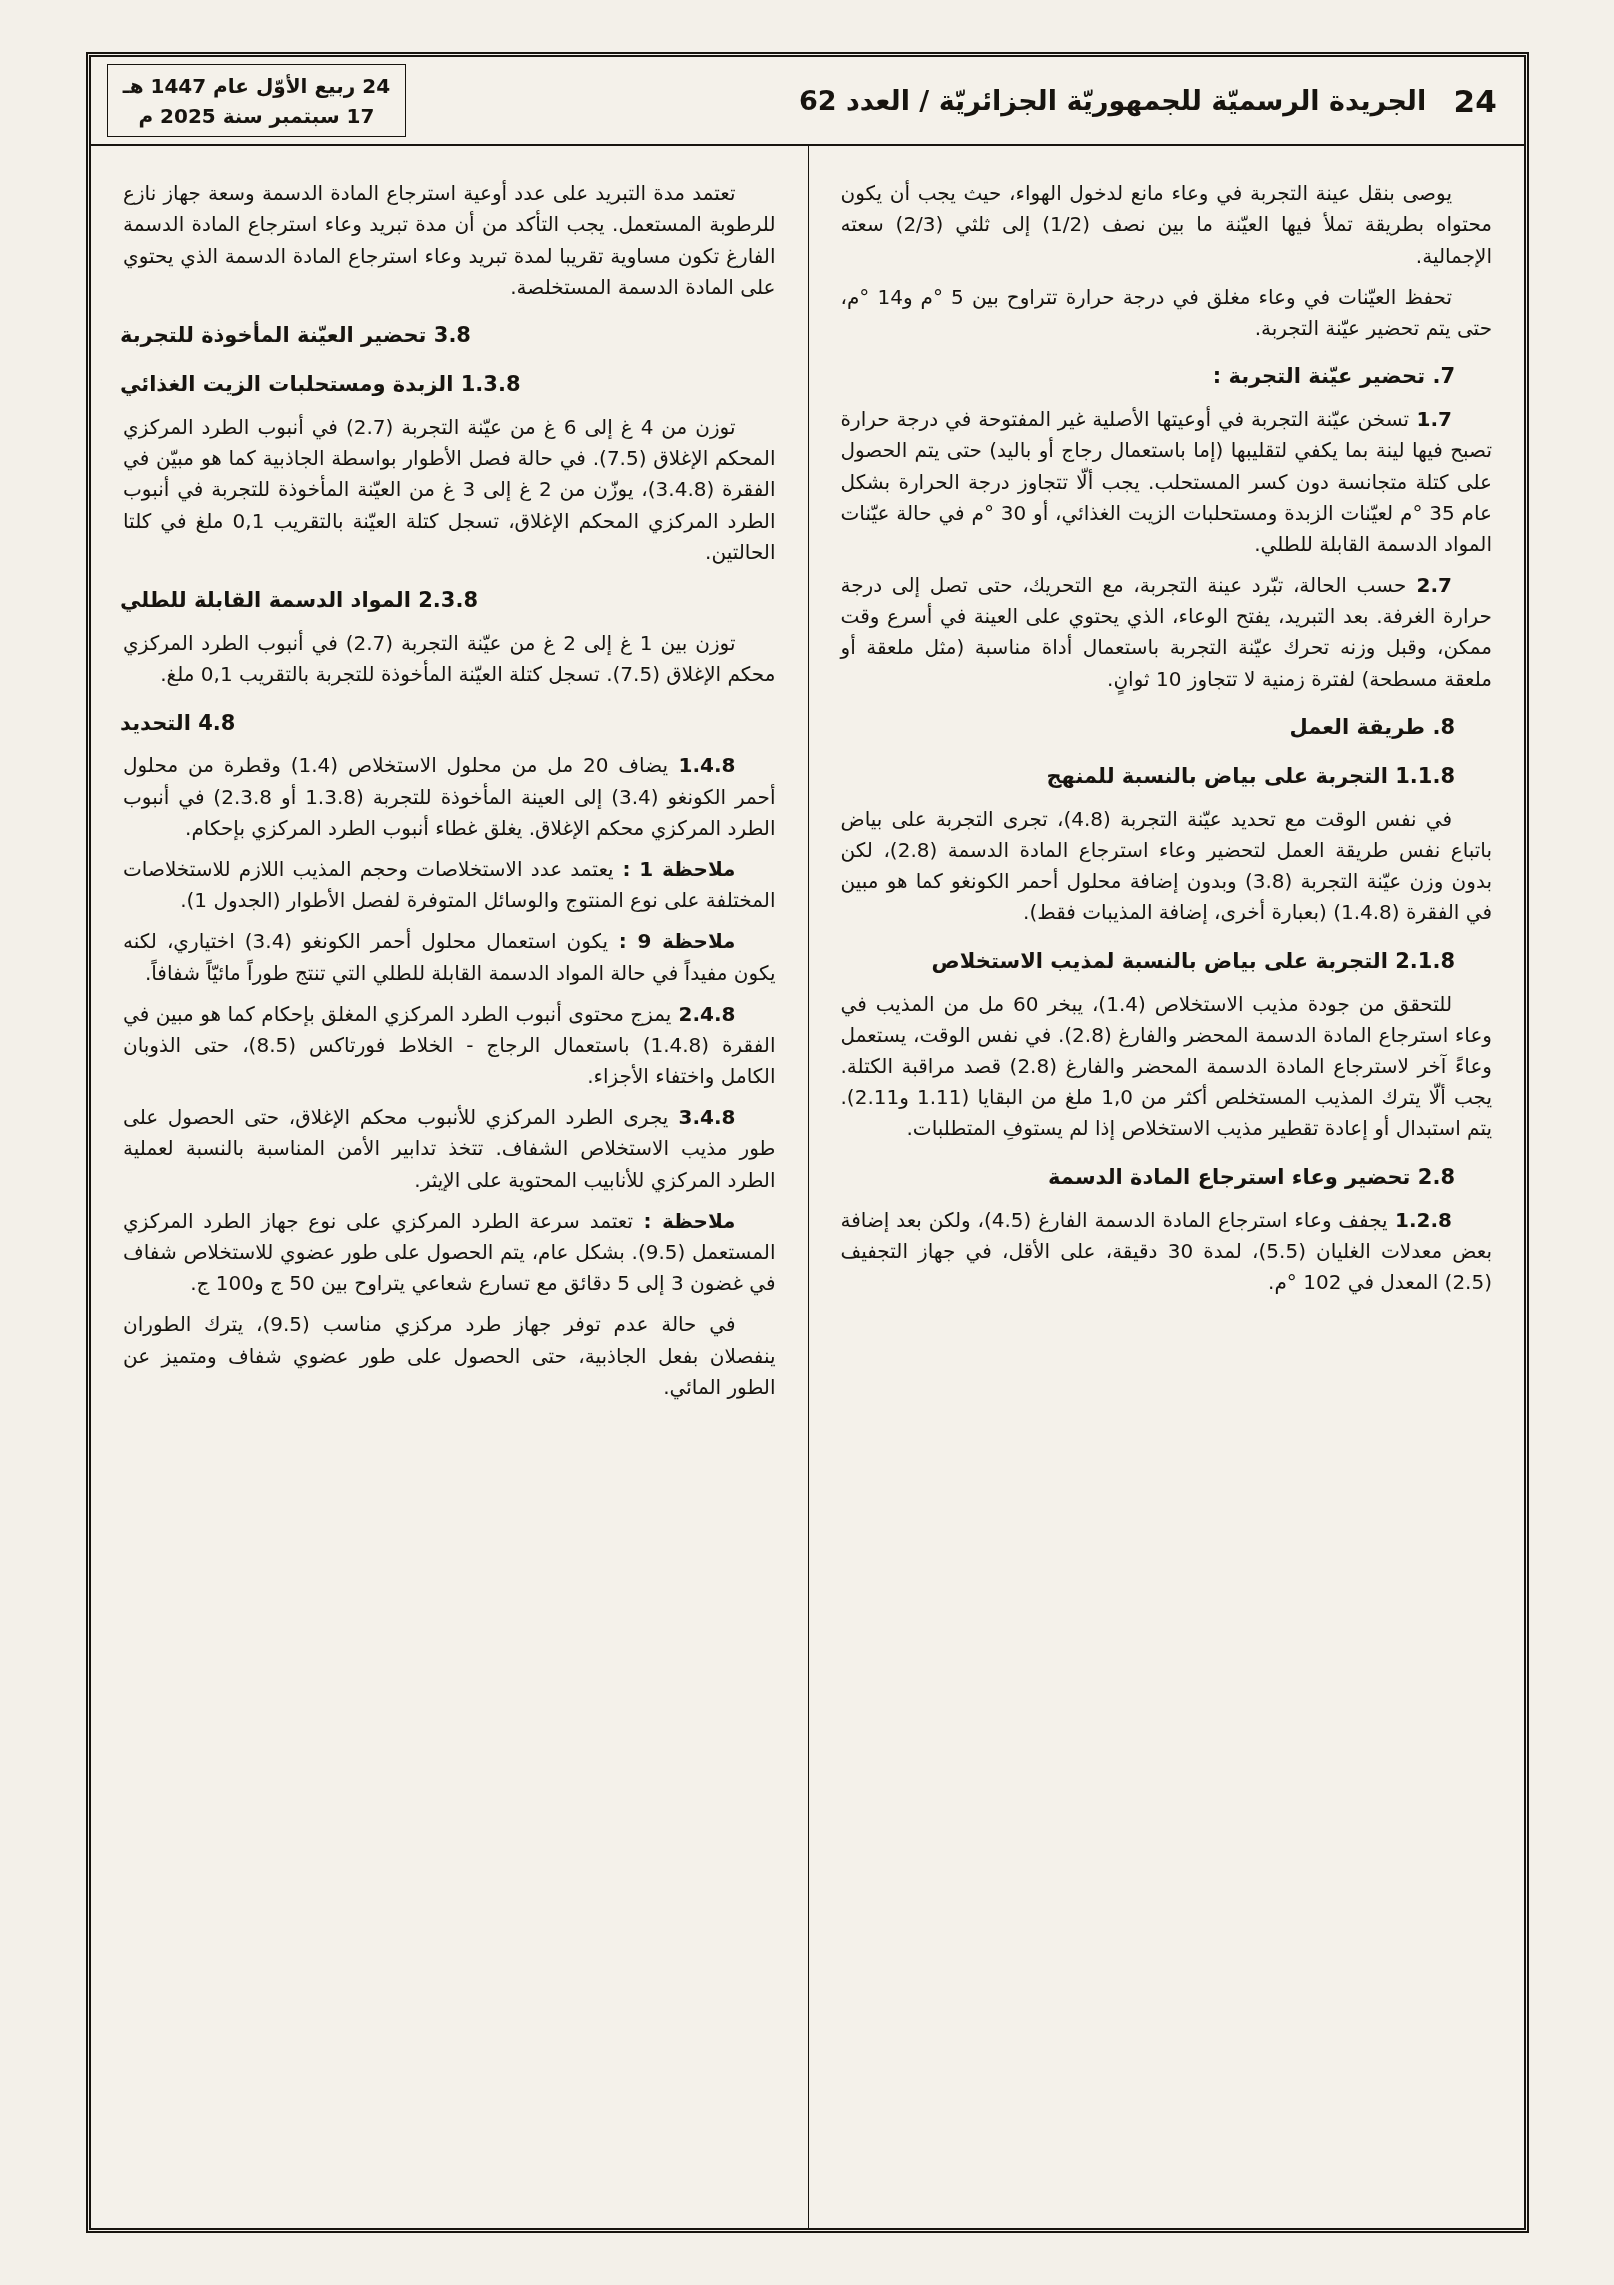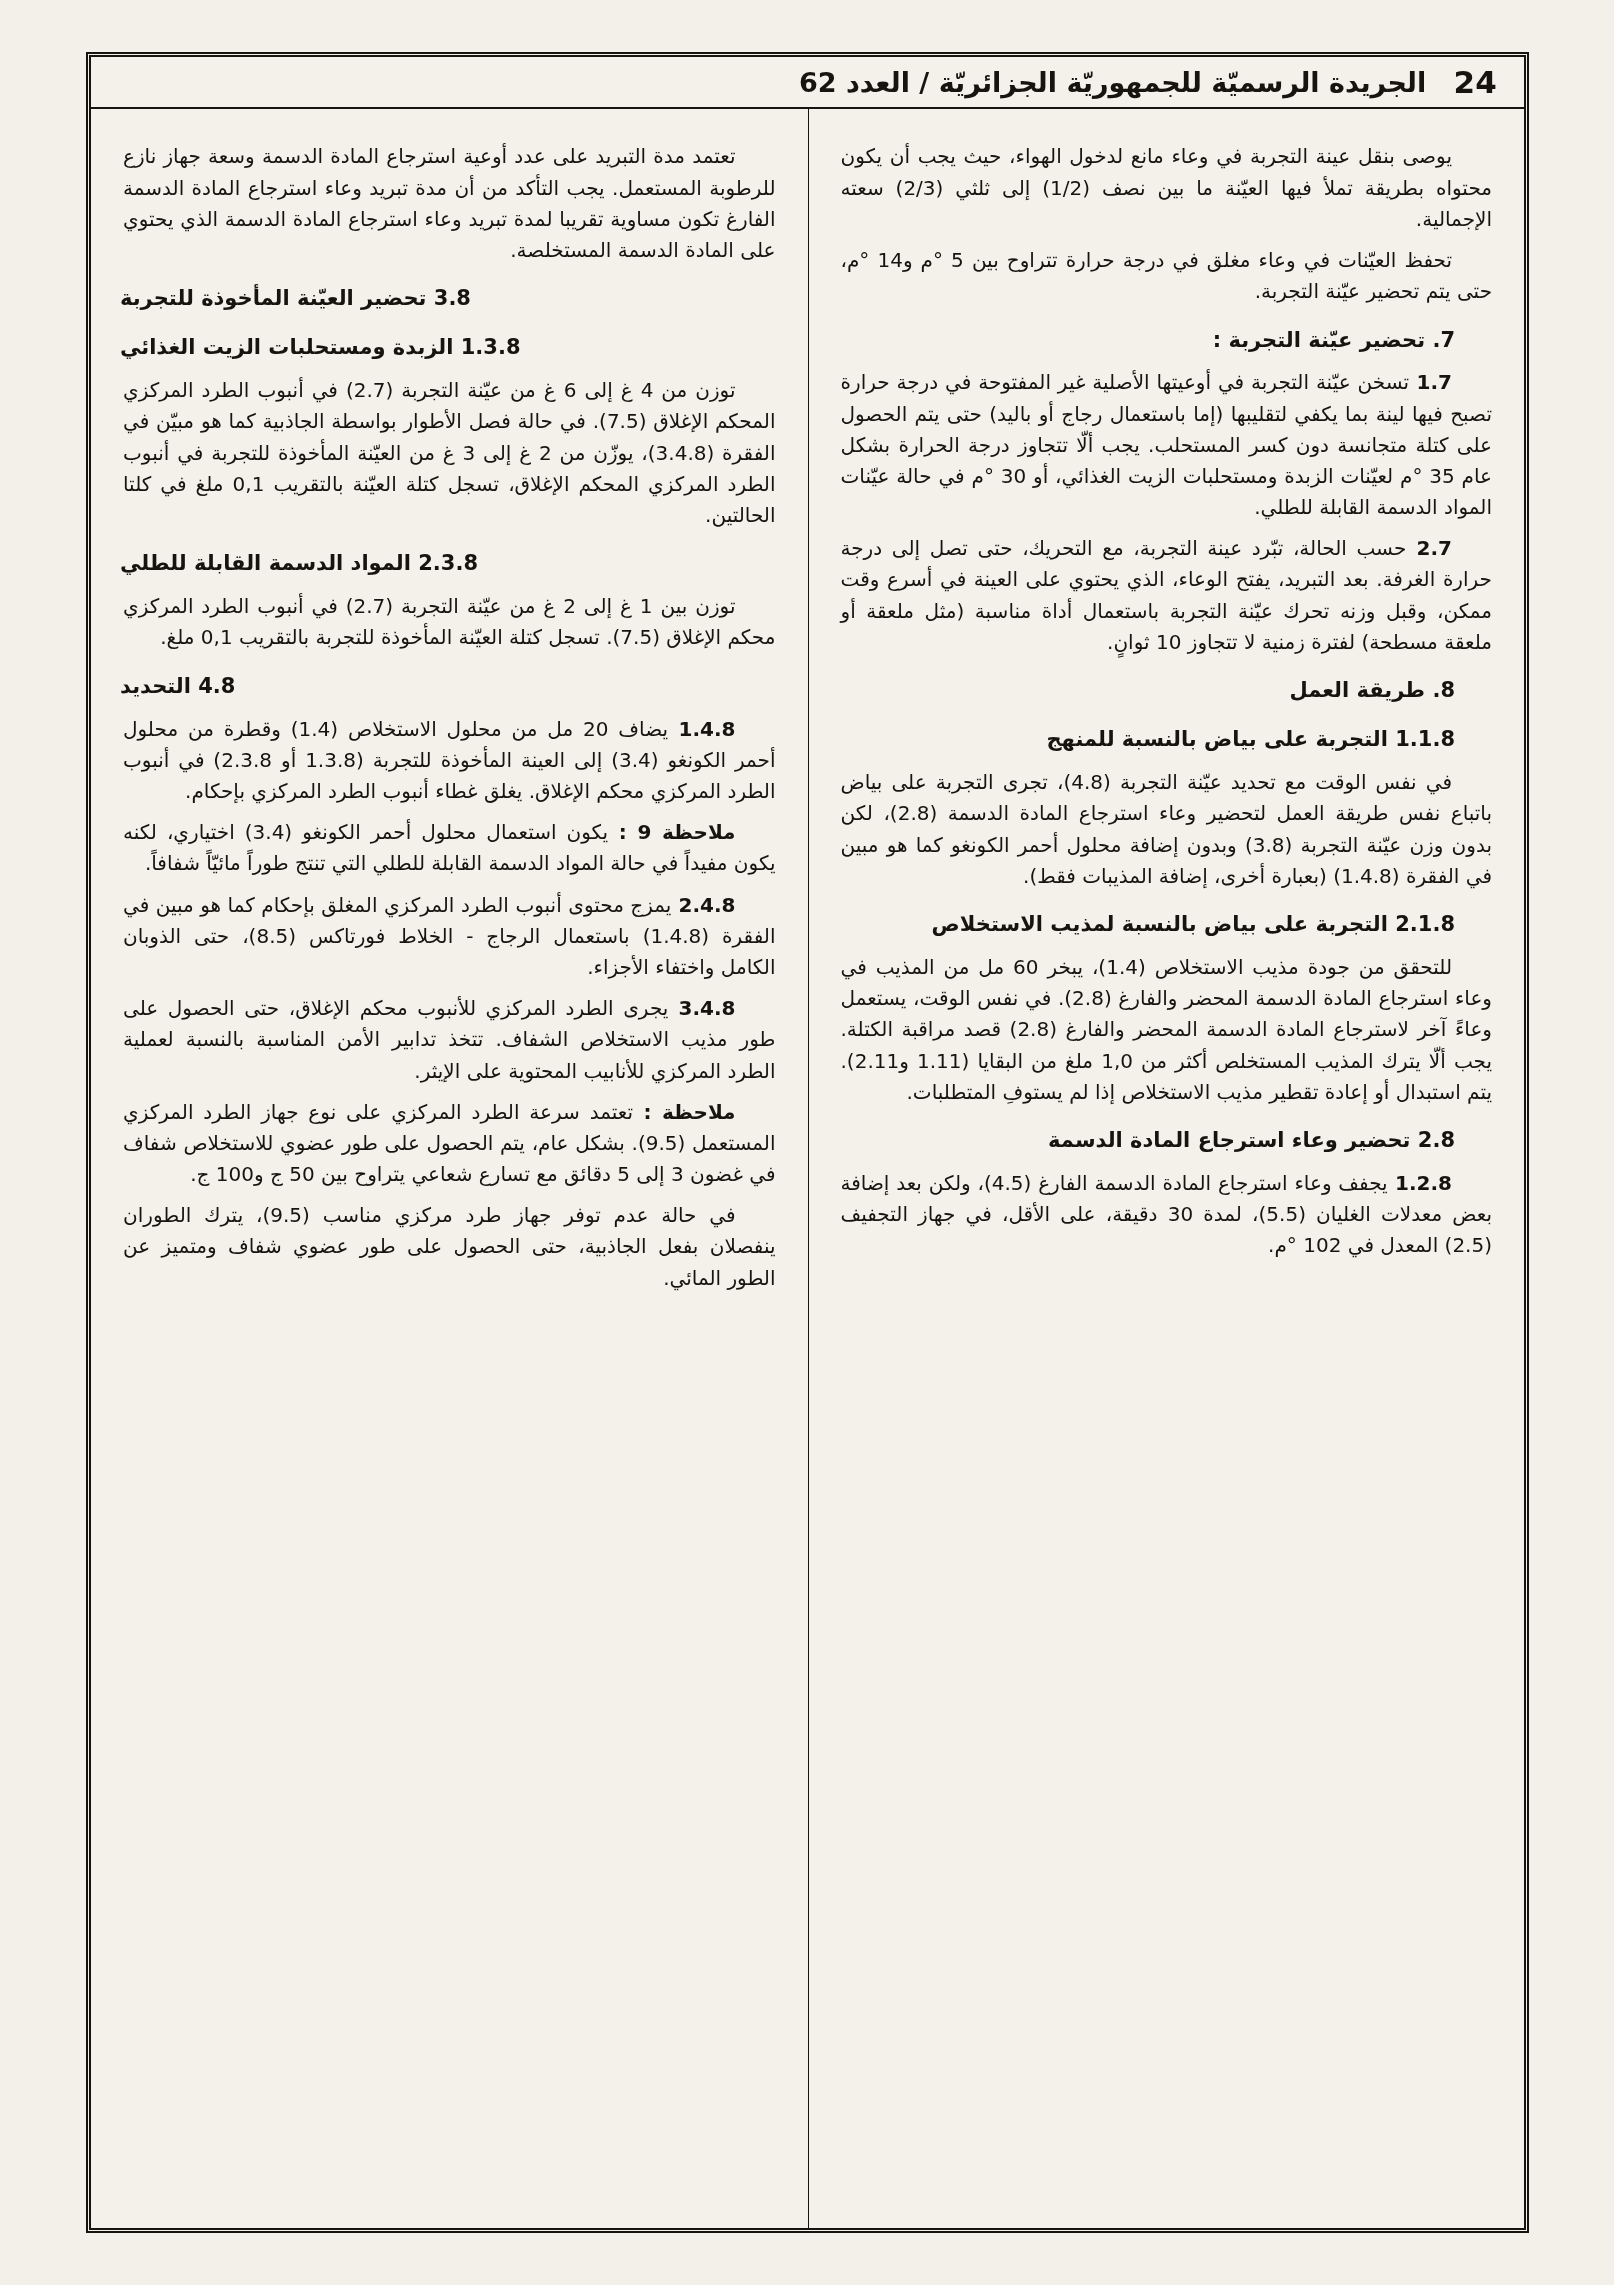--- a/index.html
+++ b/index.html
@@ -85,20 +85,24 @@
 </style>
 </head>
 <body>
 
 <div class="page">
   <div class="frame">
 
     <div class="header">
       <div class="page-num">24</div>
       <div class="journal-title">الجريدة الرسميّة للجمهوريّة الجزائريّة / العدد 62</div>
+      <div class="date-box">
+        <div>24 ربيع الأوّل عام 1447 هـ</div>
+        <div>17 سبتمبر سنة 2025 م</div>
+      </div>
     </div>
 
     <div class="columns">
       <div class="col col-a">
           <p class="p">يوصى بنقل عينة التجربة في وعاء مانع لدخول الهواء، حيث يجب أن يكون محتواه بطريقة تملأ فيها العيّنة ما بين نصف (1/2) إلى ثلثي (2/3) سعته الإجمالية.</p>
           <p class="p">تحفظ العيّنات في وعاء مغلق في درجة حرارة تتراوح بين 5 °م و14 °م، حتى يتم تحضير عيّنة التجربة.</p>
           <div class="h">7. تحضير عيّنة التجربة :</div>
           <p class="p num"><b>1.7 </b>تسخن عيّنة التجربة في أوعيتها الأصلية غير المفتوحة في درجة حرارة تصبح فيها لينة بما يكفي لتقليبها (إما باستعمال رجاج أو باليد) حتى يتم الحصول على كتلة متجانسة دون كسر المستحلب. يجب ألّا تتجاوز درجة الحرارة بشكل عام 35 °م لعيّنات الزبدة ومستحلبات الزيت الغذائي، أو 30 °م في حالة عيّنات المواد الدسمة القابلة للطلي.</p>
           <p class="p num"><b>2.7 </b>حسب الحالة، تبّرد عينة التجربة، مع التحريك، حتى تصل إلى درجة حرارة الغرفة. بعد التبريد، يفتح الوعاء، الذي يحتوي على العينة في أسرع وقت ممكن، وقبل وزنه تحرك عيّنة التجربة باستعمال أداة مناسبة (مثل ملعقة أو ملعقة مسطحة) لفترة زمنية لا تتجاوز 10 ثوانٍ.</p>
           <div class="h">8. طريقة العمل</div>
@@ -111,20 +115,21 @@
         </div>
       <div class="col col-b">
           <p class="p">تعتمد مدة التبريد على عدد أوعية استرجاع المادة الدسمة وسعة جهاز نازع للرطوبة المستعمل. يجب التأكد من أن مدة تبريد وعاء استرجاع المادة الدسمة الفارغ تكون مساوية تقريبا لمدة تبريد وعاء استرجاع المادة الدسمة الذي يحتوي على المادة الدسمة المستخلصة.</p>
           <div class="hc">3.8 تحضير العيّنة المأخوذة للتجربة</div>
           <div class="hc">1.3.8 الزبدة ومستحلبات الزيت الغذائي</div>
           <p class="p">توزن من 4 غ إلى 6 غ من عيّنة التجربة (2.7) في أنبوب الطرد المركزي المحكم الإغلاق (7.5). في حالة فصل الأطوار بواسطة الجاذبية كما هو مبيّن في الفقرة (3.4.8)، يوزّن من 2 غ إلى 3 غ من العيّنة المأخوذة للتجربة في أنبوب الطرد المركزي المحكم الإغلاق، تسجل كتلة العيّنة بالتقريب 0,1 ملغ في كلتا الحالتين.</p>
           <div class="hc">2.3.8 المواد الدسمة القابلة للطلي</div>
           <p class="p">توزن بين 1 غ إلى 2 غ من عيّنة التجربة (2.7) في أنبوب الطرد المركزي محكم الإغلاق (7.5). تسجل كتلة العيّنة المأخوذة للتجربة بالتقريب 0,1 ملغ.</p>
           <div class="hc">4.8 التحديد</div>
           <p class="p num"><b>1.4.8 </b>يضاف 20 مل من محلول الاستخلاص (1.4) وقطرة من محلول أحمر الكونغو (3.4) إلى العينة المأخوذة للتجربة (1.3.8 أو 2.3.8) في أنبوب الطرد المركزي محكم الإغلاق. يغلق غطاء أنبوب الطرد المركزي بإحكام.</p>
+          <p class="p note"><b>ملاحظة 1 : </b>يعتمد عدد الاستخلاصات وحجم المذيب اللازم للاستخلاصات المختلفة على نوع المنتوج والوسائل المتوفرة لفصل الأطوار (الجدول 1).</p>
           <p class="p note"><b>ملاحظة 9 : </b>يكون استعمال محلول أحمر الكونغو (3.4) اختياري، لكنه يكون مفيداً في حالة المواد الدسمة القابلة للطلي التي تنتج طوراً مائيّاً شفافاً.</p>
           <p class="p num"><b>2.4.8 </b>يمزج محتوى أنبوب الطرد المركزي المغلق بإحكام كما هو مبين في الفقرة (1.4.8) باستعمال الرجاج - الخلاط فورتاكس (8.5)، حتى الذوبان الكامل واختفاء الأجزاء.</p>
           <p class="p num"><b>3.4.8 </b>يجرى الطرد المركزي للأنبوب محكم الإغلاق، حتى الحصول على طور مذيب الاستخلاص الشفاف. تتخذ تدابير الأمن المناسبة بالنسبة لعملية الطرد المركزي للأنابيب المحتوية على الإيثر.</p>
           <p class="p note"><b>ملاحظة : </b>تعتمد سرعة الطرد المركزي على نوع جهاز الطرد المركزي المستعمل (9.5). بشكل عام، يتم الحصول على طور عضوي للاستخلاص شفاف في غضون 3 إلى 5 دقائق مع تسارع شعاعي يتراوح بين 50 ج و100 ج.</p>
           <p class="p">في حالة عدم توفر جهاز طرد مركزي مناسب (9.5)، يترك الطوران ينفصلان بفعل الجاذبية، حتى الحصول على طور عضوي شفاف ومتميز عن الطور المائي.</p>
         </div>
     </div>
 
   </div>
 </div>

